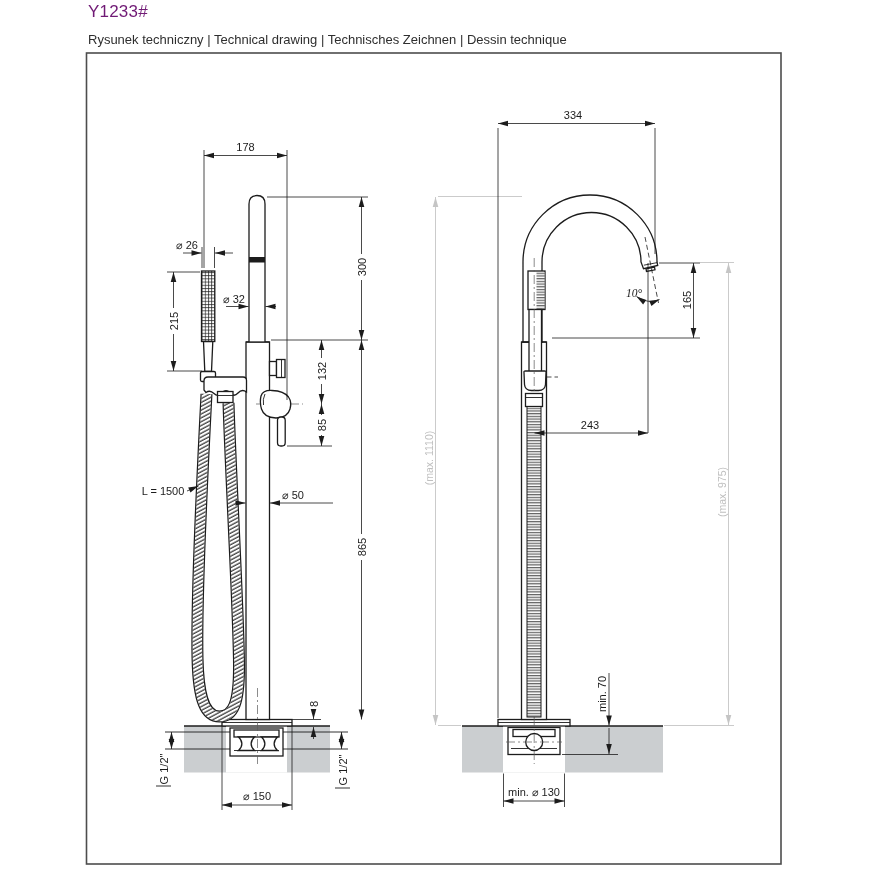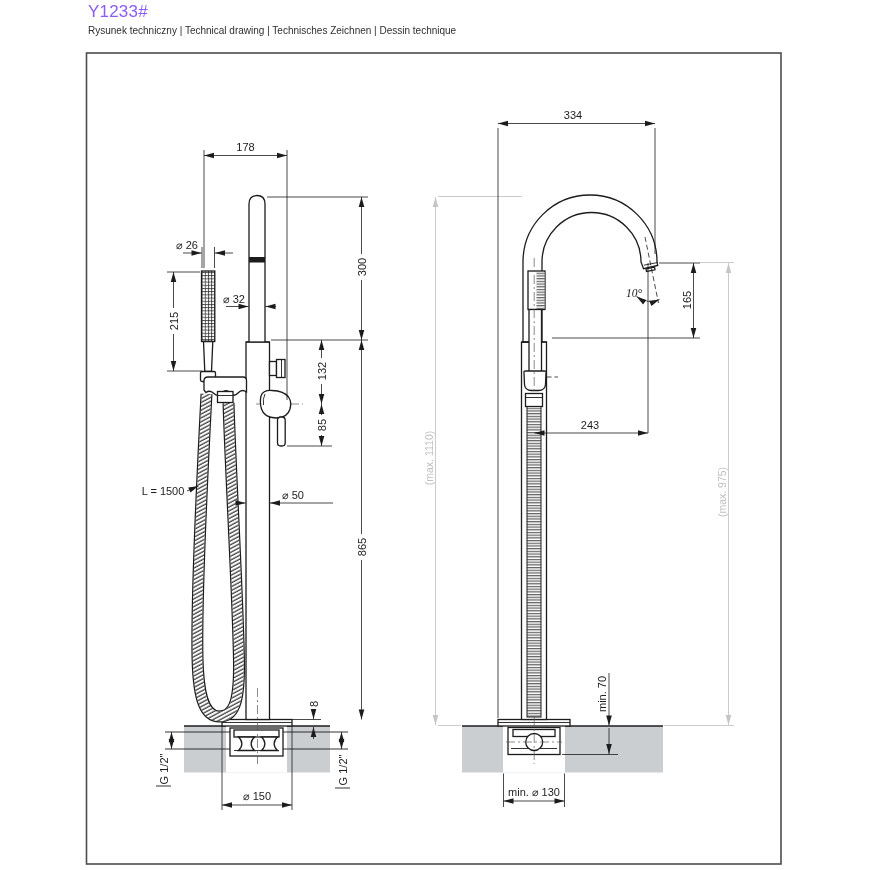--- a/index.html
+++ b/index.html
@@ -1,20 +1,20 @@
 <!DOCTYPE html>
 <html><head>
 <meta charset="utf-8">
 <style>
   html,body{margin:0;padding:0;background:#ffffff;}
   .canvas{position:relative;width:870px;height:870px;background:#fff;
           font-family:"Liberation Sans", sans-serif;overflow:hidden;}
   .hdr{position:absolute;left:88px;top:2px;}
-  .hdr .code{font-size:17px;color:#8b5cf6;letter-spacing:.2px;}
-  .hdr .sub{font-size:10px;color:#2e2e2e;margin-top:3px;}
+  .hdr .code{font-size:17px;color:#701a75;letter-spacing:.2px;}
+  .hdr .sub{font-size:13px;color:#2e2e2e;margin-top:10px;}
   svg{position:absolute;left:0;top:0;}
   .ol{stroke:#1c1c1c;stroke-width:1.3;fill:none;}
   .olw{stroke:#1c1c1c;stroke-width:1.3;fill:#ffffff;}
   .dim{stroke:#1c1c1c;stroke-width:.8;fill:none;}
   .thin{stroke:#1c1c1c;stroke-width:.9;fill:none;}
   .cl{stroke:#5a5a5a;stroke-width:.7;fill:none;stroke-dasharray:9 3 2 3;}
   .dsh{stroke:#1c1c1c;stroke-width:.8;fill:none;stroke-dasharray:5 3;}
   .gdim{stroke:#c5c5c5;stroke-width:.9;fill:none;}
   text.d{font:11px "Liberation Sans",sans-serif;fill:#1c1c1c;}
   text.g{font:10.5px "Liberation Sans",sans-serif;fill:#bfbfbf;}

